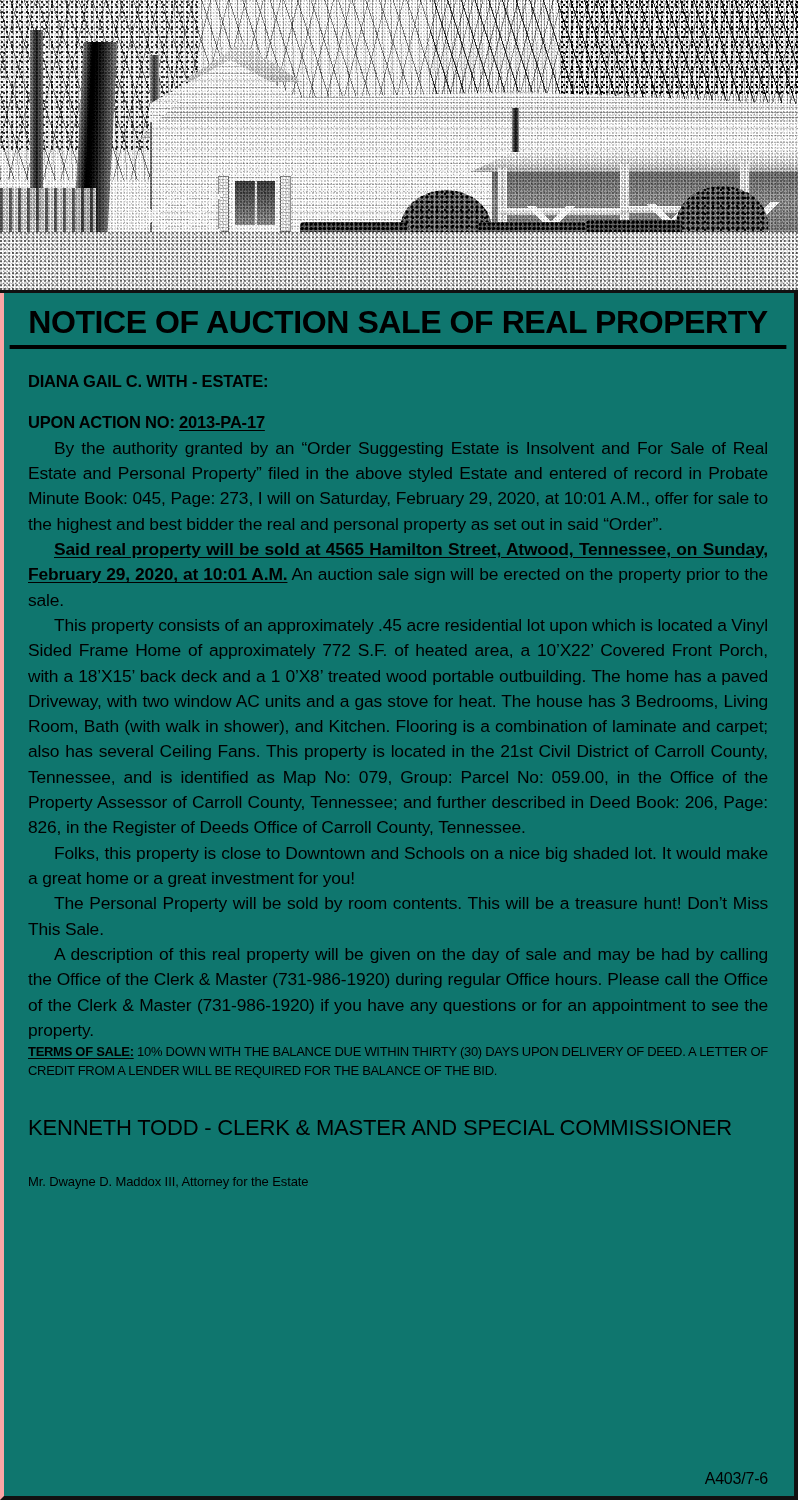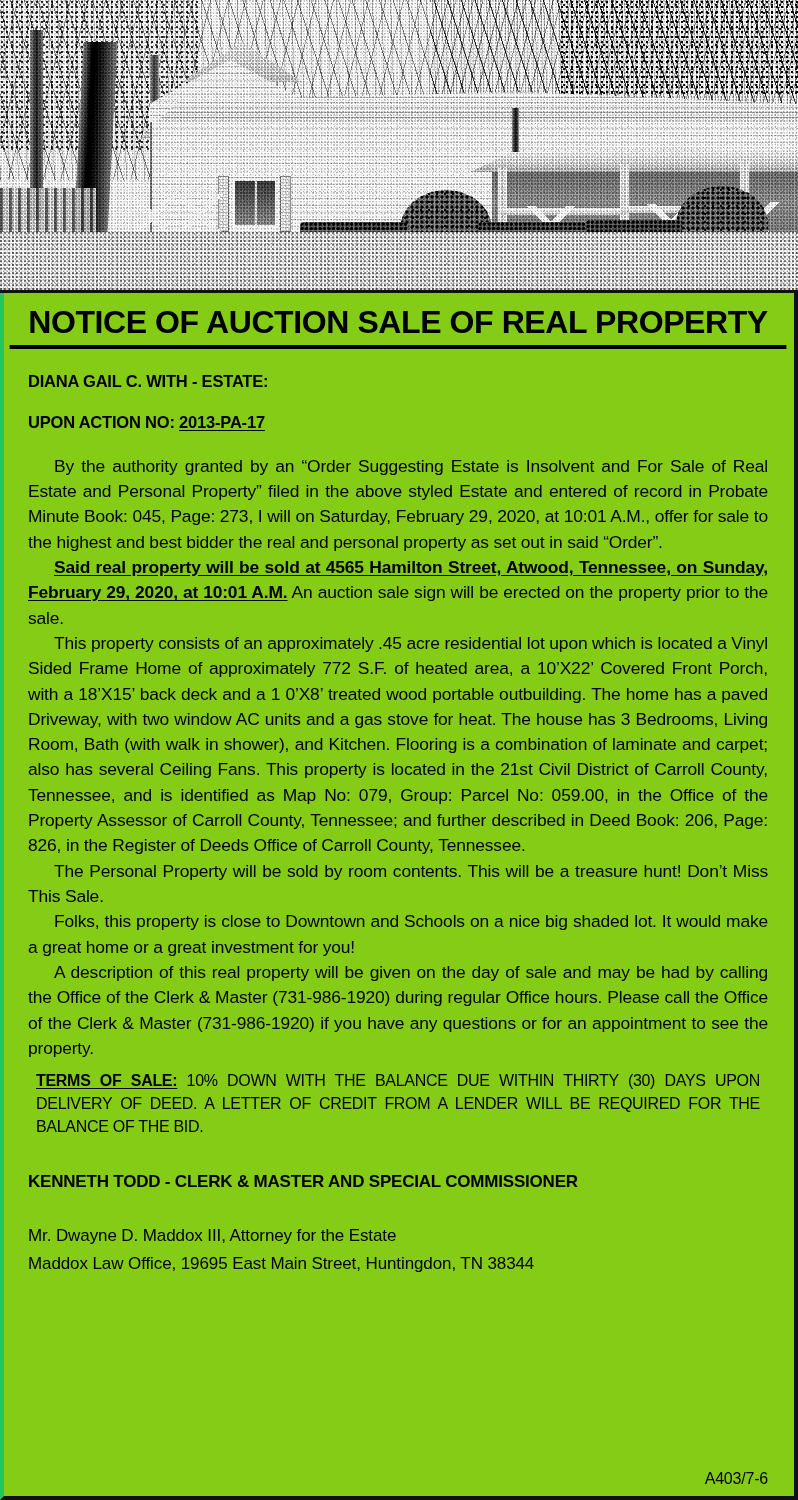--- a/index.html
+++ b/index.html
@@ -194,22 +194,22 @@
     background:
       repeating-linear-gradient(90deg,#6a6a6a 0px,#6a6a6a 3px,#c9c9c9 3px,#c9c9c9 9px);
     opacity:.9;
   }
 
   
   .doc {
     position: relative;
     width: 798px;
     height: 1207px;
-    background: #84cc16;
-    border-left: 4px solid #22c55e;
+    background: #0f766e;
+    border-left: 4px solid #fca5a5;
     border-right: 4px solid #111;
     border-bottom: 4px solid #111;
     padding: 14px 26px 0 24px;
   }
 
   h1.title {
     margin: 0;
     padding: 0 0 6px 0;
     font-size: 30.5px;
     line-height: 1.04;
@@ -231,47 +231,46 @@
   .case-line u { text-decoration: underline; text-underline-offset: 2px; }
 
   p.body {
     margin: 0;
     font-size: 17.4px;
     line-height: 1.455;
     text-align: justify;
     text-justify: inter-word;
     letter-spacing: -0.15px;
   }
-  p.body.first { margin-top: 22px; }
+  p.body.first { margin-top: 4px; }
   p.indent { text-indent: 26px; }
   p.body b { font-weight: 700; }
   p.body .ul { text-decoration: underline; text-underline-offset: 2px; }
 
   p.terms {
-    margin: 8px;
-    font-size: 16px;
+    margin: 0;
+    font-size: 13px;
     line-height: 1.44;
     text-align: justify;
     letter-spacing: -0.3px;
   }
   p.terms .lead {
     font-weight: 700;
     text-decoration: underline;
     text-underline-offset: 2px;
   }
 
   .signature {
     margin: 34px 0 11px 0;
-    font-size: 17px;
+    font-size: 22px;
     letter-spacing: -0.2px;
-    font-weight: bold;
   }
   .attorney {
     margin: 30px 0 0 0;
-    font-size: 17px;
+    font-size: 13px;
     line-height: 1.62;
     letter-spacing: -0.1px;
   }
   .refcode {
     position: absolute;
     right: 26px;
     bottom: 8px;
     font-size: 16px;
     letter-spacing: -0.2px;
   }
@@ -348,33 +347,32 @@
     </div>
 
     <p class="body first indent">By the authority granted by an “Order Suggesting Estate is Insolvent and For Sale of Real Estate and Personal Property” filed in the above styled Estate and entered of record in Probate Minute Book: 045, Page: 273, I will on Saturday, February 29, 2020, at 10:01 A.M., offer for sale to the highest and best bidder the real and personal property as set out in said “Order”.</p>
 
     <p class="body indent">
       <b class="ul">Said real property will be sold at 4565 Hamilton Street, Atwood, Tennessee, on Sunday, February 29, 2020, at 10:01 A.M.</b><span> An auction sale sign will be erected on the property prior to the sale.</span>
     </p>
 
     <p class="body indent">This property consists of an approximately .45 acre residential lot upon which is located a Vinyl Sided Frame Home of approximately 772 S.F. of heated area, a 10’X22’ Covered Front Porch, with a 18’X15’ back deck and a 1 0’X8’ treated wood portable outbuilding. The home has a paved Driveway, with two window AC units and a gas stove for heat. The house has 3 Bedrooms, Living Room, Bath (with walk in shower), and Kitchen. Flooring is a combination of laminate and carpet; also has several Ceiling Fans. This property is located in the 21st Civil District of Carroll County, Tennessee, and is identified as Map No: 079, Group: Parcel No: 059.00, in the Office of the Property Assessor of Carroll County, Tennessee; and further described in Deed Book: 206, Page: 826, in the Register of Deeds Office of Carroll County, Tennessee.</p>
 
+    <p class="body indent">Folks, this property is close to Downtown and Schools on a nice big shaded lot. It would make a great home or a great investment for you!</p>
+
     <p class="body indent">The Personal Property will be sold by room contents. This will be a treasure hunt! Don’t Miss This Sale.</p>
-
-    <p class="body indent">Folks, this property is close to Downtown and Schools on a nice big shaded lot. It would make a great home or a great investment for you!</p>
 
     <p class="body indent">A description of this real property will be given on the day of sale and may be had by calling the Office of the Clerk &amp; Master (731-986-1920) during regular Office hours. Please call the Office of the Clerk &amp; Master (731-986-1920) if you have any questions or for an appointment to see the property.</p>
 
 
     <p class="terms">
       <span class="lead">TERMS OF SALE:</span><span> 10% DOWN WITH THE BALANCE DUE WITHIN THIRTY (30) DAYS UPON DELIVERY OF DEED. A LETTER OF CREDIT FROM A LENDER WILL BE REQUIRED FOR THE BALANCE OF THE BID.</span>
     </p>
 
     <div class="signature">KENNETH TODD - CLERK &amp; MASTER AND SPECIAL COMMISSIONER</div>
 
     <div class="attorney">
       <div>Mr. Dwayne D. Maddox III, Attorney for the Estate</div>
-      <div>Maddox Law Office, 19695 East Main Street, Huntingdon, TN 38344</div>
     </div>
 
     <div class="refcode">A403/7-6</div>
   </div>
 </div>
 
 </body></html>

